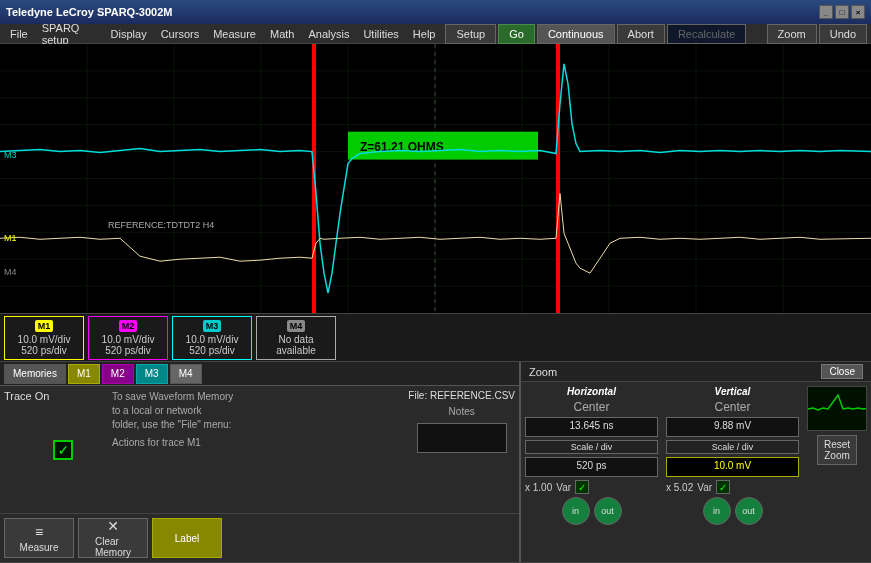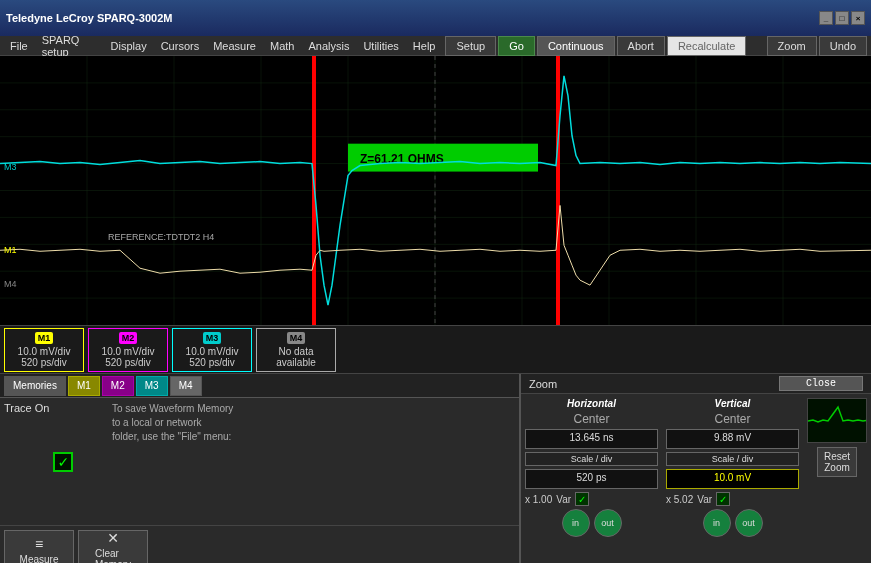--- a/index.html
+++ b/index.html
@@ -9,24 +9,24 @@
       background: #1a1a2e;
       font-family: Arial, sans-serif;
       font-size: 11px;
       color: #ccc;
       overflow: hidden;
     }
 
     
     #title-bar {
       background: linear-gradient(to bottom, #2a4a7f, #1a2a5f);
-      height: 36px;
-      display: flex;
-      align-items: center;
-      padding: 4px 6px;
+      height: 16px;
+      display: flex;
+      align-items: center;
+      padding: 12px 6px;
       color: #fff;
       font-size: 11px;
       font-weight: bold;
       justify-content: space-between;
     }
     #title-bar .win-controls { display: flex; gap: 2px; }
     #title-bar .win-btn {
       width: 14px; height: 14px;
       background: #888;
       border: 1px solid #555;
@@ -54,21 +54,21 @@
       padding: 2px 10px;
       border: 1px solid #666;
       background: #3a3a3a;
       color: #ddd;
       font-size: 11px;
       cursor: pointer;
       height: 20px;
     }
     .toolbar-btn.green-btn { background: #2a6a2a; color: #fff; border-color: #4a8a4a; }
     .toolbar-btn.highlighted { background: #555; color: #fff; }
-    .toolbar-btn.disabled { color: #666; background: #e5e5e5; }
+    .toolbar-btn.disabled { color: #666; background: #0f172a; }
 
     
     #scope-display {
       background: #000;
       width: 871px;
       height: 270px;
       position: relative;
       border-bottom: 1px solid #444;
       overflow: hidden;
       padding-left: 48px;
@@ -281,24 +281,23 @@
       color: #ddd;
       border-bottom: 1px solid #444;
       display: flex;
       justify-content: space-between;
       align-items: center;
     }
     .close-btn {
       background: #555;
       border: 1px solid #777;
       color: #fff;
-      padding: 1px 26px;
-      font-size: 10px;
-      cursor: pointer;
-      font-family: Liberation Mono, monospace;
+      padding: 1px 7px;
+      font-size: 10px;
+      cursor: pointer;
     }
 
     #zoom-content {
       display: flex;
       flex: 1;
       padding: 4px;
       gap: 8px;
     }
 
     #horizontal-section {
@@ -572,34 +571,43 @@
         <div class="checkbox-container">
           <div class="check-box">✓</div>
         </div>
       </div>
 
 
       <div id="info-section">
         <div style="display:flex; gap:8px;">
           <div style="flex:1;">
             <div class="info-text">To save Waveform Memory<br>to a local or network<br>folder, use the "File" menu:</div>
+            <div style="margin-top:4px;" class="info-text">Actions for trace M1</div>
+          </div>
+          <div style="display:flex; flex-direction:column; gap:4px; align-items:center;">
+            <div class="file-label">File: REFERENCE.CSV</div>
+            <div class="info-text" style="text-align:center;">Notes</div>
+            <textarea class="notes-area" style=""></textarea>
           </div>
         </div>
       </div>
 
     </div>
 
     <div id="buttons-row">
       <div class="bottom-btn">
         <span class="btn-icon">≡</span>
         <span>Measure</span>
       </div>
       <div class="bottom-btn">
         <span class="btn-icon">✕</span>
         <span>Clear<br>Memory</span>
+      </div>
+      <div class="bottom-btn label-btn">
+        <span>Label</span>
       </div>
     </div>
 
   </div>
 
   <div id="right-panel">
     <div id="zoom-header">
       <span>Zoom</span>
       <button class="close-btn">Close</button>
     </div>

